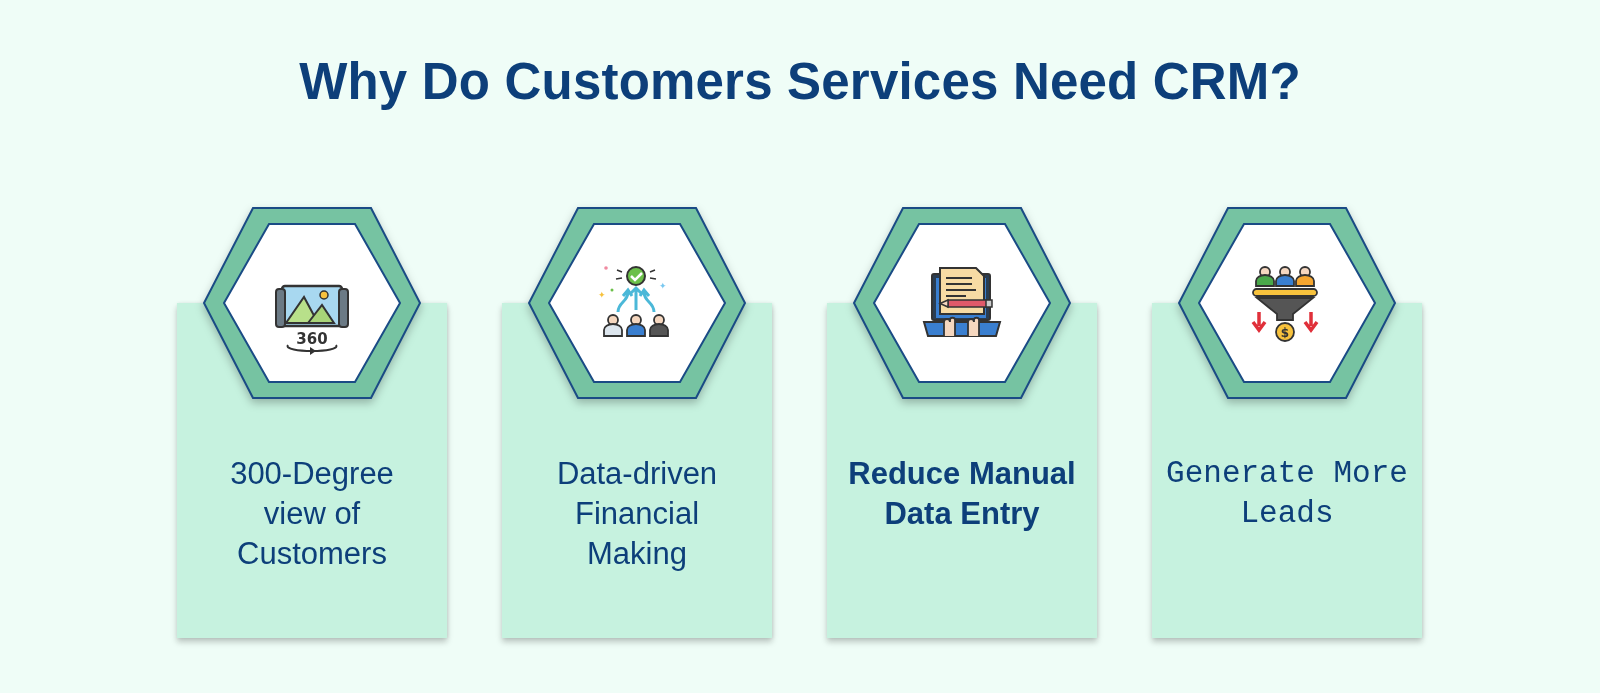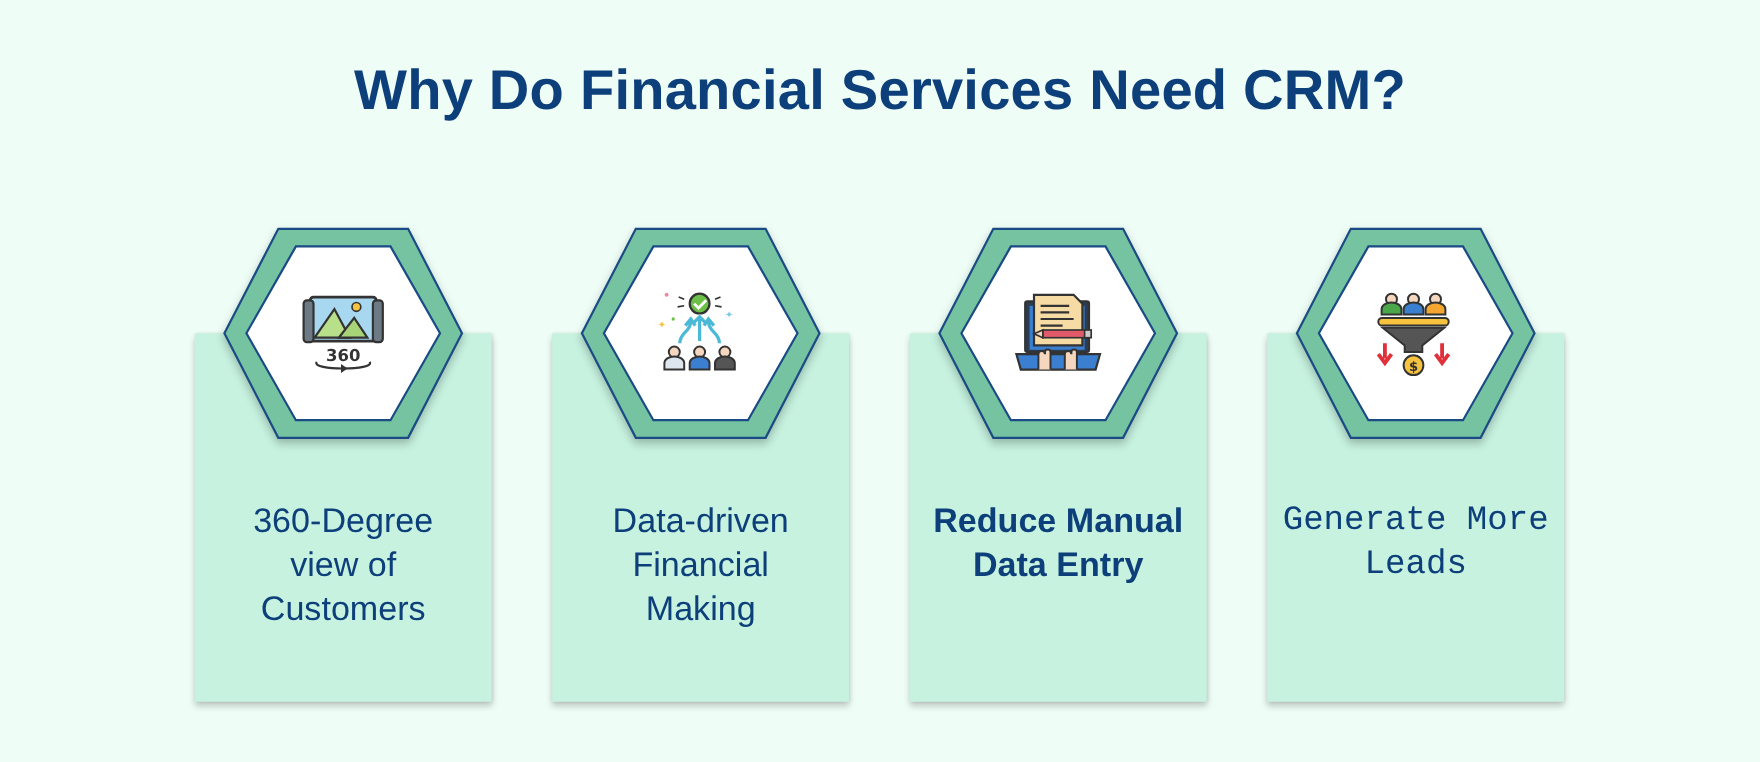--- a/index.html
+++ b/index.html
@@ -30,34 +30,34 @@
   }
   .hex svg { width: 100%; height: 100%; display: block; }
   .icon {
     position: absolute; width: 80px; height: 80px;
   }
   .icon svg { width: 100%; height: 100%; display: block; }
 </style>
 </head>
 <body>
 
-<div class="title">Why Do Financial Services Need CRM?</div>
+<div class="title">Why Do Customers Services Need CRM?</div>
 
 <div class="card" style="left:177px;">
-  <div class="card-label">360-Degree
+  <div class="card-label">300-Degree
 view of
 Customers</div>
 </div>
 <div class="hex" style="left:201px;">
   <svg viewBox="0 0 222 194">
     <polygon points="52,2 170,2 219,97 170,192 52,192 3,97" fill="#76c3a2" stroke="#1a4b85" stroke-width="2"></polygon>
     <polygon points="68,18 154,18 199,97 154,176 68,176 23,97" fill="#ffffff" stroke="#1a4b85" stroke-width="2"></polygon>
   </svg>
 </div>
-<div class="icon" style="left:272px;top:265px;">
+<div class="icon" style="left:272px;top:281px;">
   <svg viewBox="0 0 80 80">
     <rect x="10" y="5" width="60" height="40" rx="3" fill="#a8d8f0" stroke="#333" stroke-width="2.5"></rect>
     <polygon points="14,42 32,16 46,42" fill="#b8e08a" stroke="#333" stroke-width="2"></polygon>
     <polygon points="36,42 50,24 62,42" fill="#a8d478" stroke="#333" stroke-width="2"></polygon>
     <circle cx="52" cy="14" r="4" fill="#f7c23d" stroke="#333" stroke-width="1.5"></circle>
     <rect x="4" y="8" width="9" height="38" rx="3" fill="#6b7a85" stroke="#333" stroke-width="2"></rect>
     <rect x="67" y="8" width="9" height="38" rx="3" fill="#6b7a85" stroke="#333" stroke-width="2"></rect>
     <text x="40" y="63" text-anchor="middle" font-family="DejaVu Sans, sans-serif" font-size="15" font-weight="700" fill="#333">360</text>
     <path d="M16,64 C 10,72 70,72 64,64" fill="none" stroke="#333" stroke-width="2"></path>
     <polygon points="44,70 38,66 38,74" fill="#333"></polygon>

